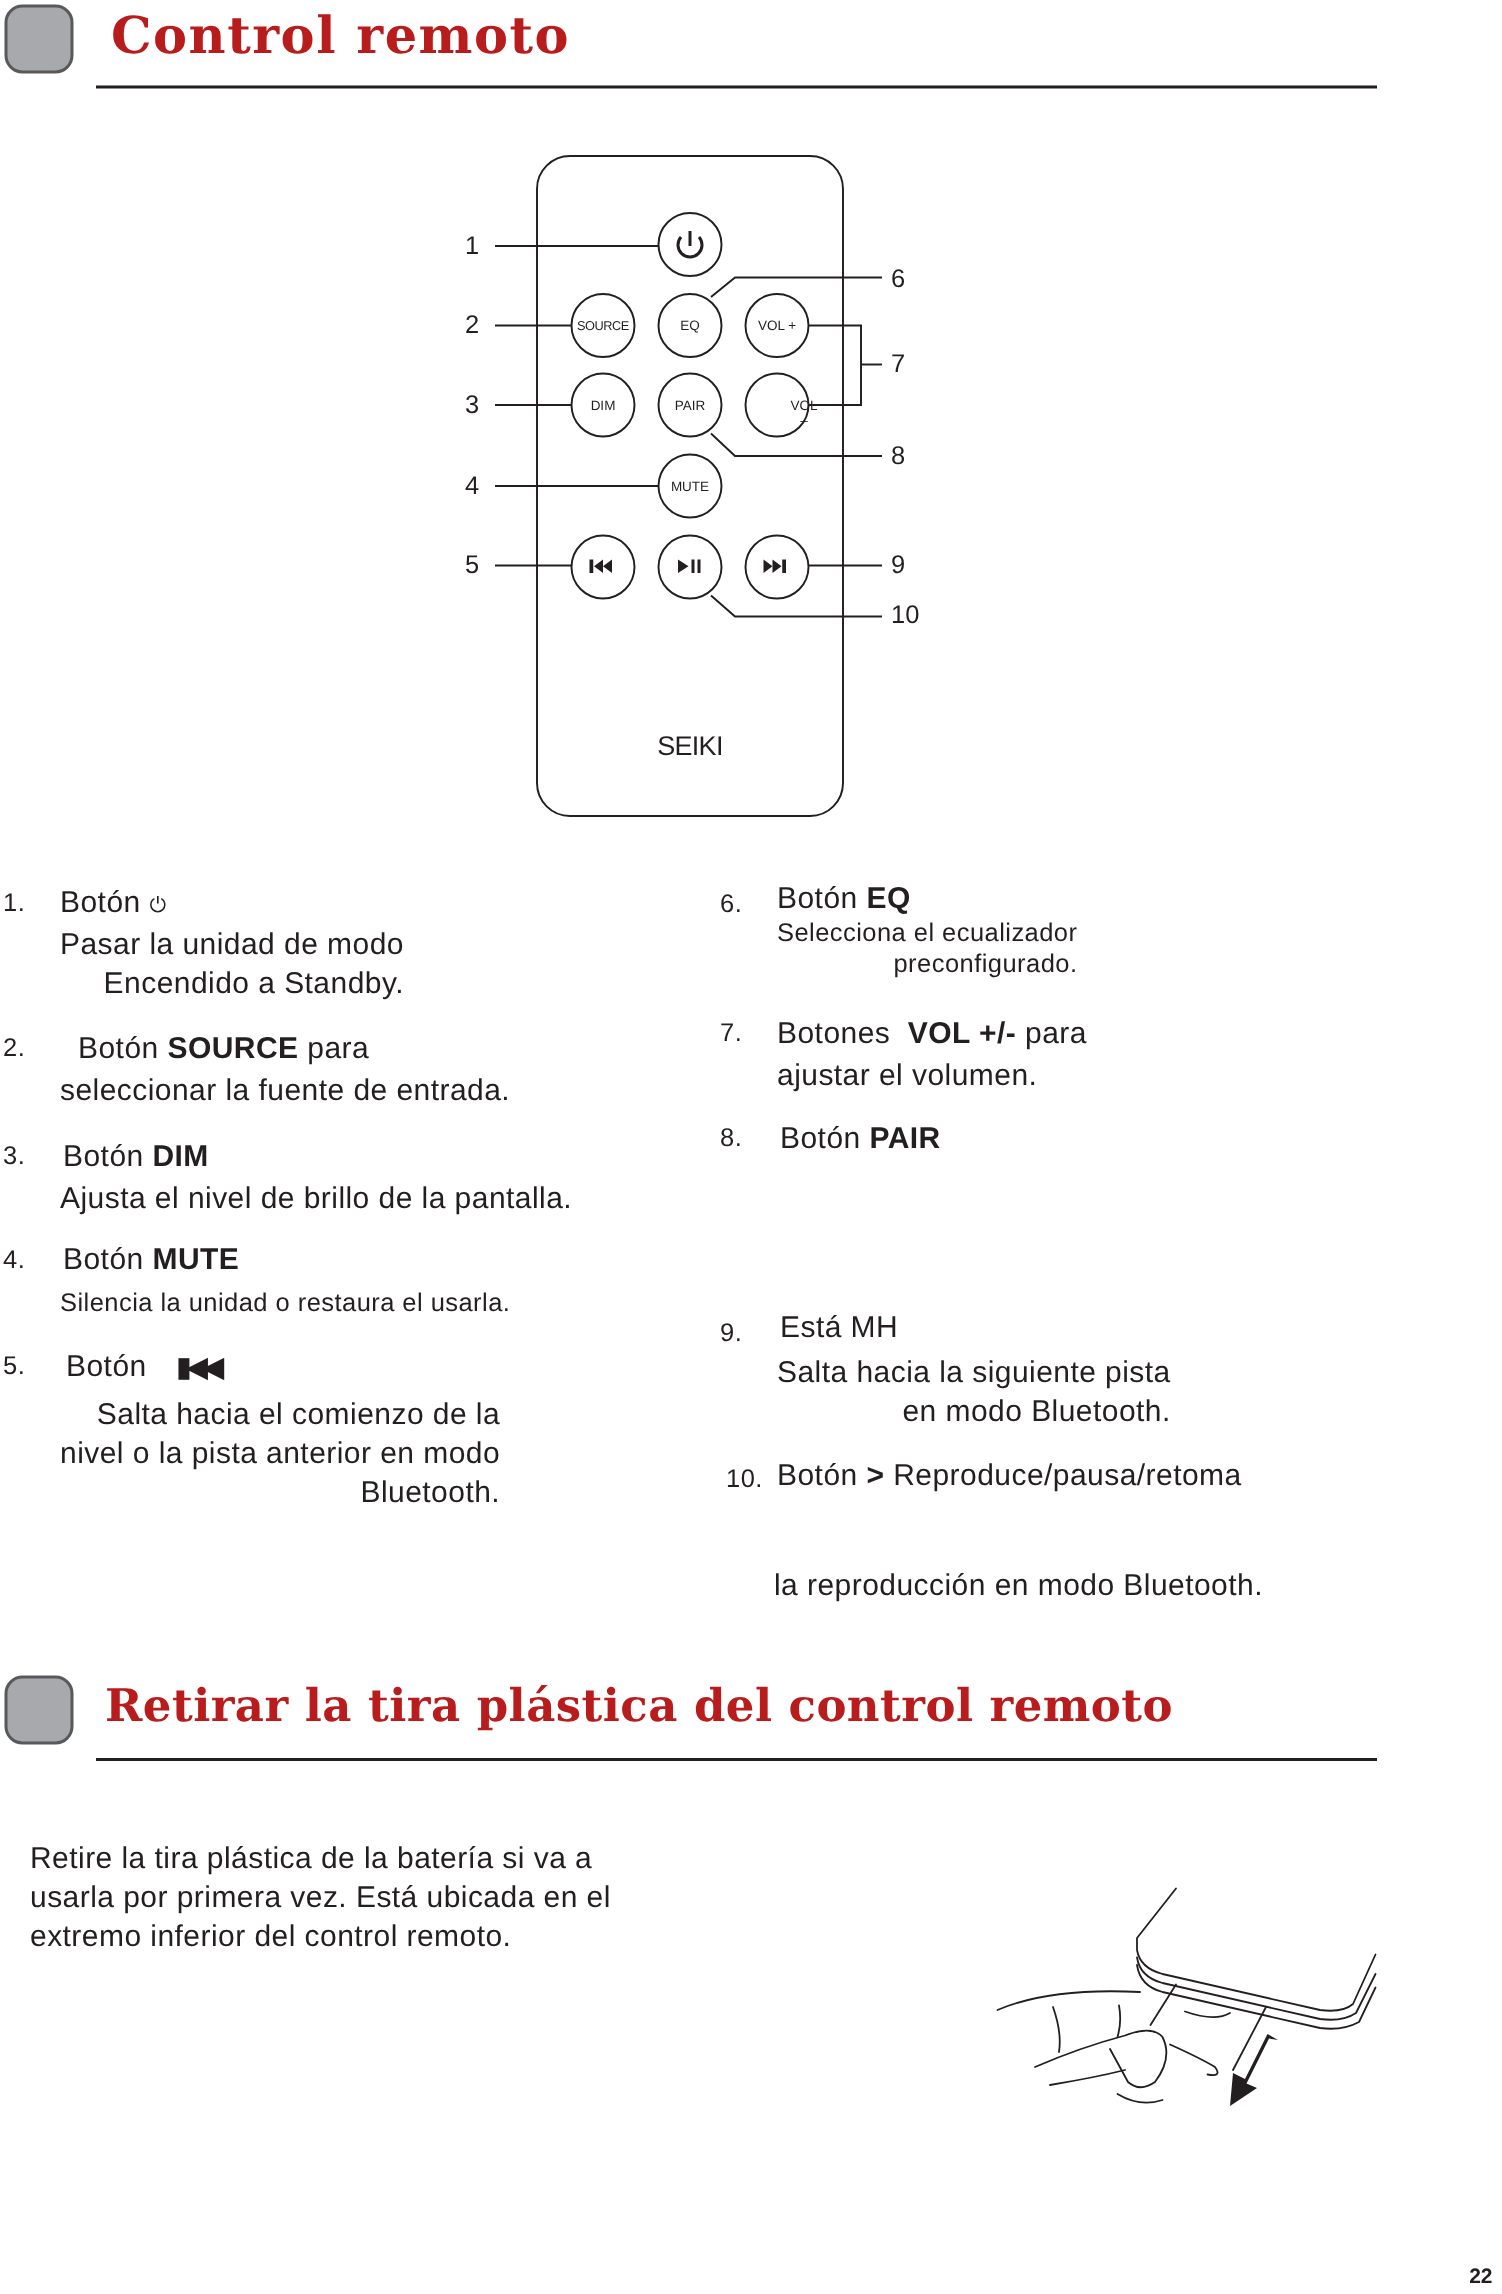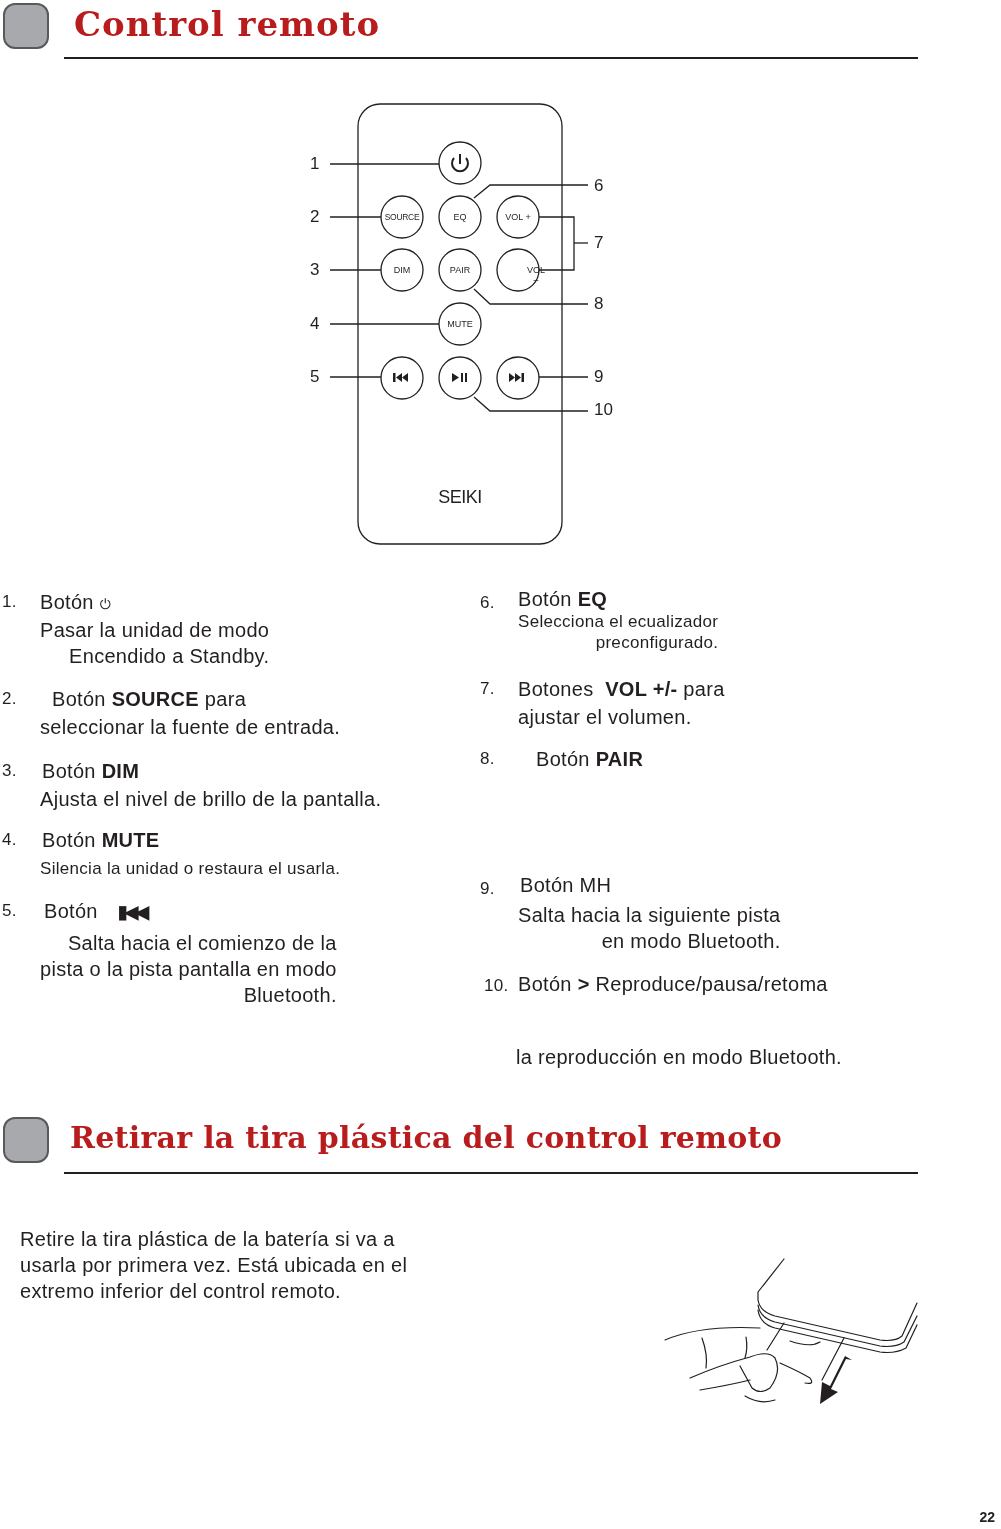--- a/index.html
+++ b/index.html
@@ -117,45 +117,45 @@
 <div class="item" style="left:2px;top:827px;width:460px;height:55px;">
   <span class="num">4.</span>
   <span class="head" style="left:40px;top:0;"><span>Botón </span><b>MUTE</b></span>
   <span class="desc small" style="left:38px;top:31px;">Silencia la unidad o restaura el usarla.</span>
 </div>
 
 <div class="item" style="left:2px;top:898px;width:460px;height:115px;">
   <span class="num">5.</span>
   <span class="head" style="left:42px;top:0;"><span>Botón </span><span style="margin-left:14px;font-weight:bold;font-size:18px;letter-spacing:-3px;">▮◀◀</span></span>
   <span class="desc" style="left:38px;top:32px;">Salta hacia el comienzo de la
-pista o la pista pantalla en modo
+nivel o la pista anterior en modo
 Bluetooth.</span>
 </div>
 
 <div class="item" style="left:480px;top:586px;width:440px;height:70px;">
   <span class="num" style="top:4px;">6.</span>
   <span class="head" style="left:38px;top:0;"><span>Botón </span><b>EQ</b></span>
   <span class="desc small" style="left:38px;top:25px;">Selecciona el ecualizador
 preconfigurado.</span>
 </div>
 
 <div class="item" style="left:480px;top:676px;width:440px;height:60px;">
   <span class="num">7.</span>
   <span class="head" style="left:38px;top:0;"><span style="white-space:pre;">Botones  </span><b>VOL +/-</b><span> para</span></span>
   <span class="desc" style="left:38px;top:28px;">ajustar el volumen.</span>
 </div>
 
 <div class="item" style="left:480px;top:746px;width:440px;height:100px;">
   <span class="num">8.</span>
-  <span class="head" style="left:56px;top:0;"><span>Botón </span><b>PAIR</b></span>
+  <span class="head" style="left:40px;top:0;"><span>Botón </span><b>PAIR</b></span>
 </div>
 
 <div class="item" style="left:480px;top:872px;width:440px;height:80px;">
   <span class="num" style="top:4px;">9.</span>
-  <span class="head" style="left:40px;top:0;">Botón MH</span>
+  <span class="head" style="left:40px;top:0;">Está MH</span>
   <span class="desc" style="left:38px;top:30px;">Salta hacia la siguiente pista
 en modo Bluetooth.</span>
 </div>
 
 <div class="item" style="left:480px;top:971px;width:440px;height:60px;">
   <span class="num" style="left:4px;top:2px;">10.</span>
   <span class="head" style="left:38px;top:0;"><span>Botón </span><b>&gt;</b><span> Reproduce/pausa/retoma</span></span>
   <span class="desc" style="left:36px;top:31px;margin-top:42px;">la reproducción en modo Bluetooth.</span>
 </div>
 

